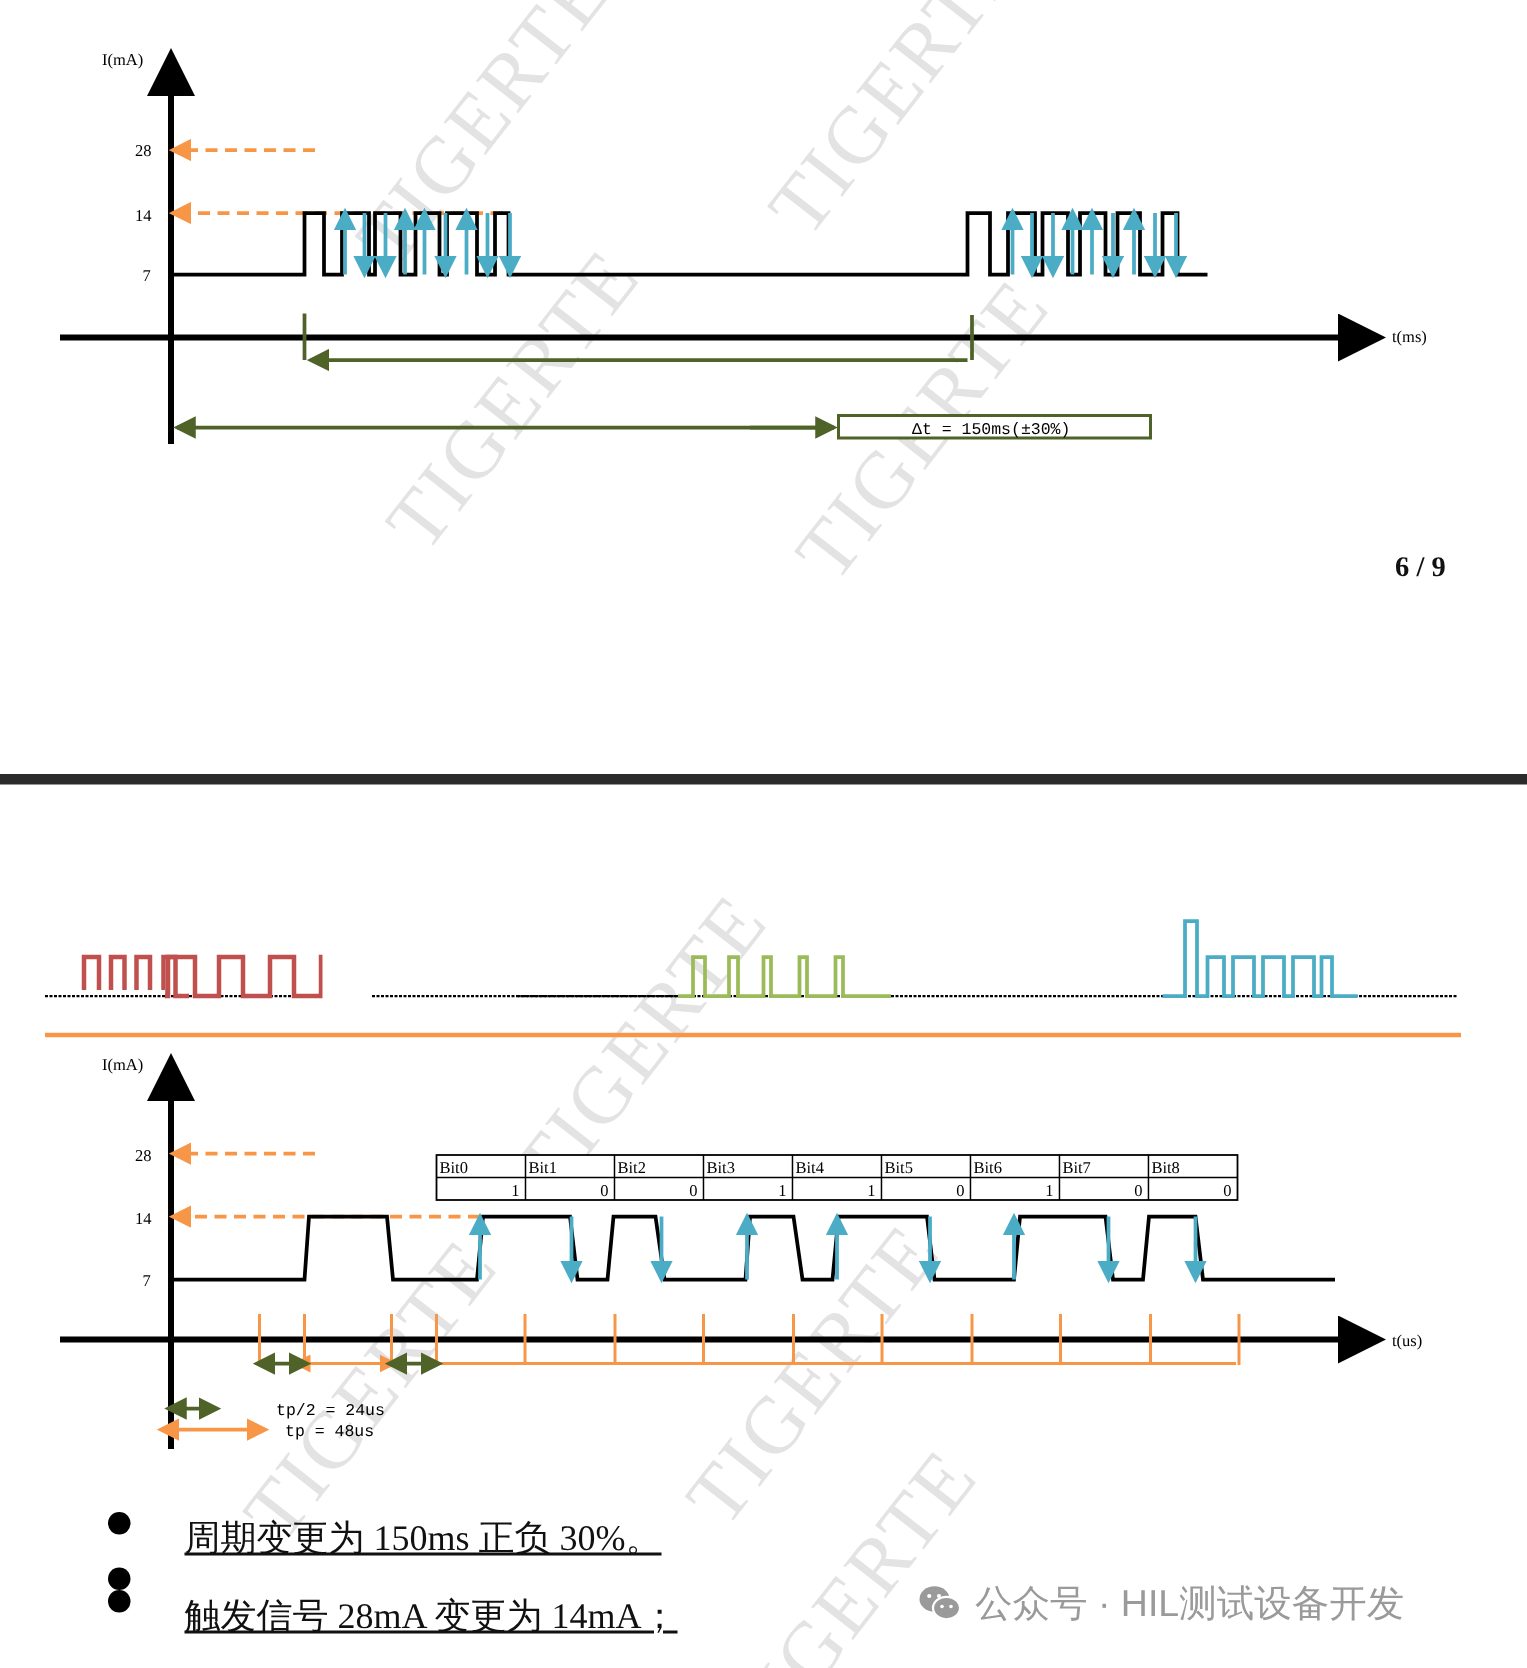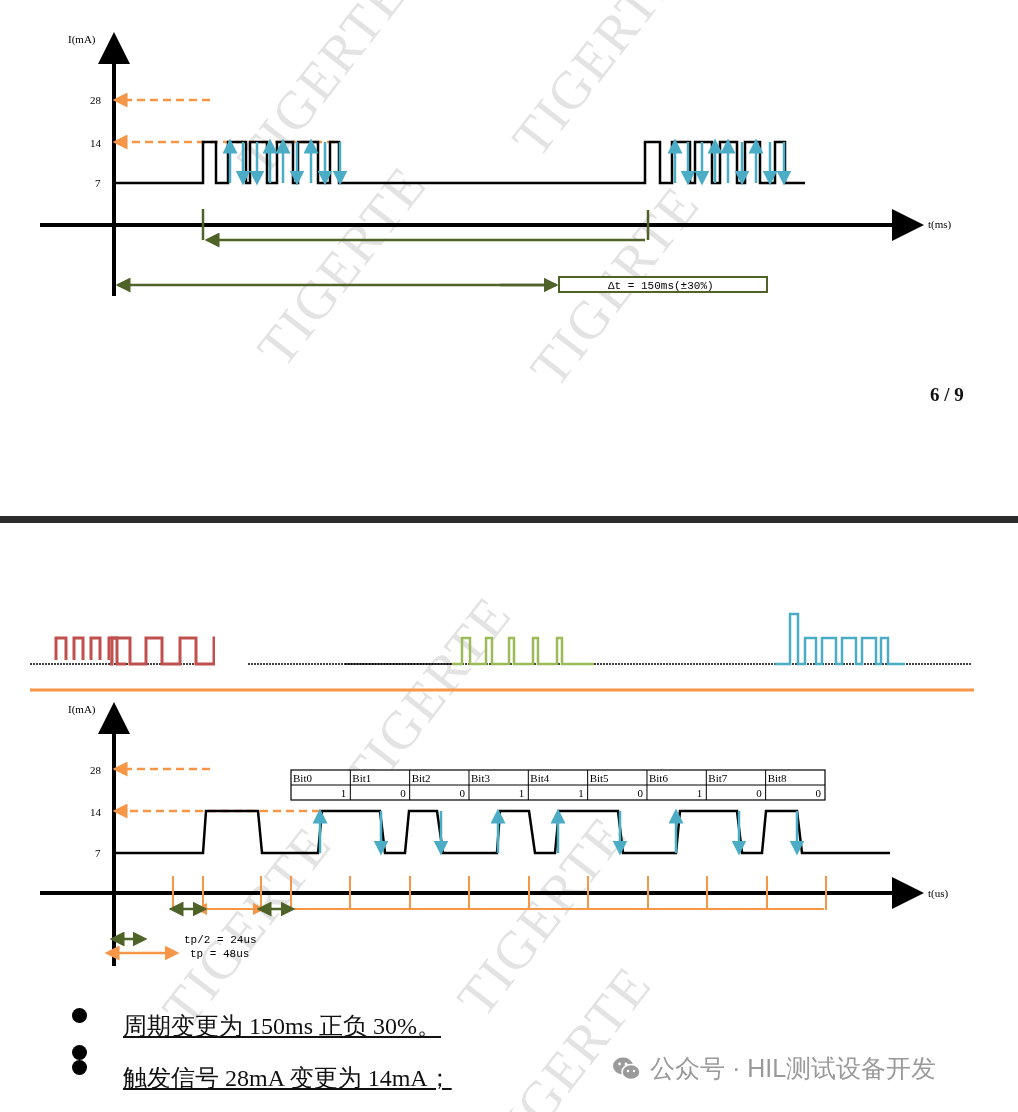--- a/index.html
+++ b/index.html
@@ -1,20 +1,20 @@
 <!DOCTYPE html>
 <html><head>
 <meta charset="utf-8">
 <style>
   html, body { margin:0; padding:0; background:#ffffff; }
   body { width:1018px; height:1112px; position:relative; overflow:hidden; font-family:"Liberation Serif", serif; }
   .abs { position:absolute; }
   svg text { font-family:"Liberation Serif", serif; }
   .mono { font-family:"Liberation Mono", monospace; }
-  .page-num { left:930px; top:384px; font-size:19px; font-weight:bold; color:#111; font-family:"Liberation Serif", serif; }
+  .page-num { left:930px; top:368px; font-size:19px; font-weight:bold; color:#111; font-family:"Liberation Serif", serif; }
   .page-sep { left:0; top:516px; width:1018px; height:7px; background:#2b2b2b; }
   .bullets { left:68px; top:1008px; font-size:24px; color:#111; font-family:"Liberation Serif", serif; line-height:37px; }
   .bullet-row { display:flex; align-items:flex-start;text-decoration:underline; }
   .bullet-dot { width:15px; height:15px; border-radius:50%; background:#000; margin-right:36px; margin-left:4px; }
   .wechat { left:612px; top:1052px; display:flex; align-items:center; color:#9a9a9a; font-size:25px; font-family:Liberation Sans, sans-serif; }
   .wechat svg { margin-right:8px; }
   .wm { position:absolute; font-size:54px; color:#e3e3e3; font-family:"Liberation Serif", serif; transform:rotate(-52deg); transform-origin:left top; letter-spacing:2px; white-space:nowrap; pointer-events:none; }
 </style>
 </head>
 <body>

